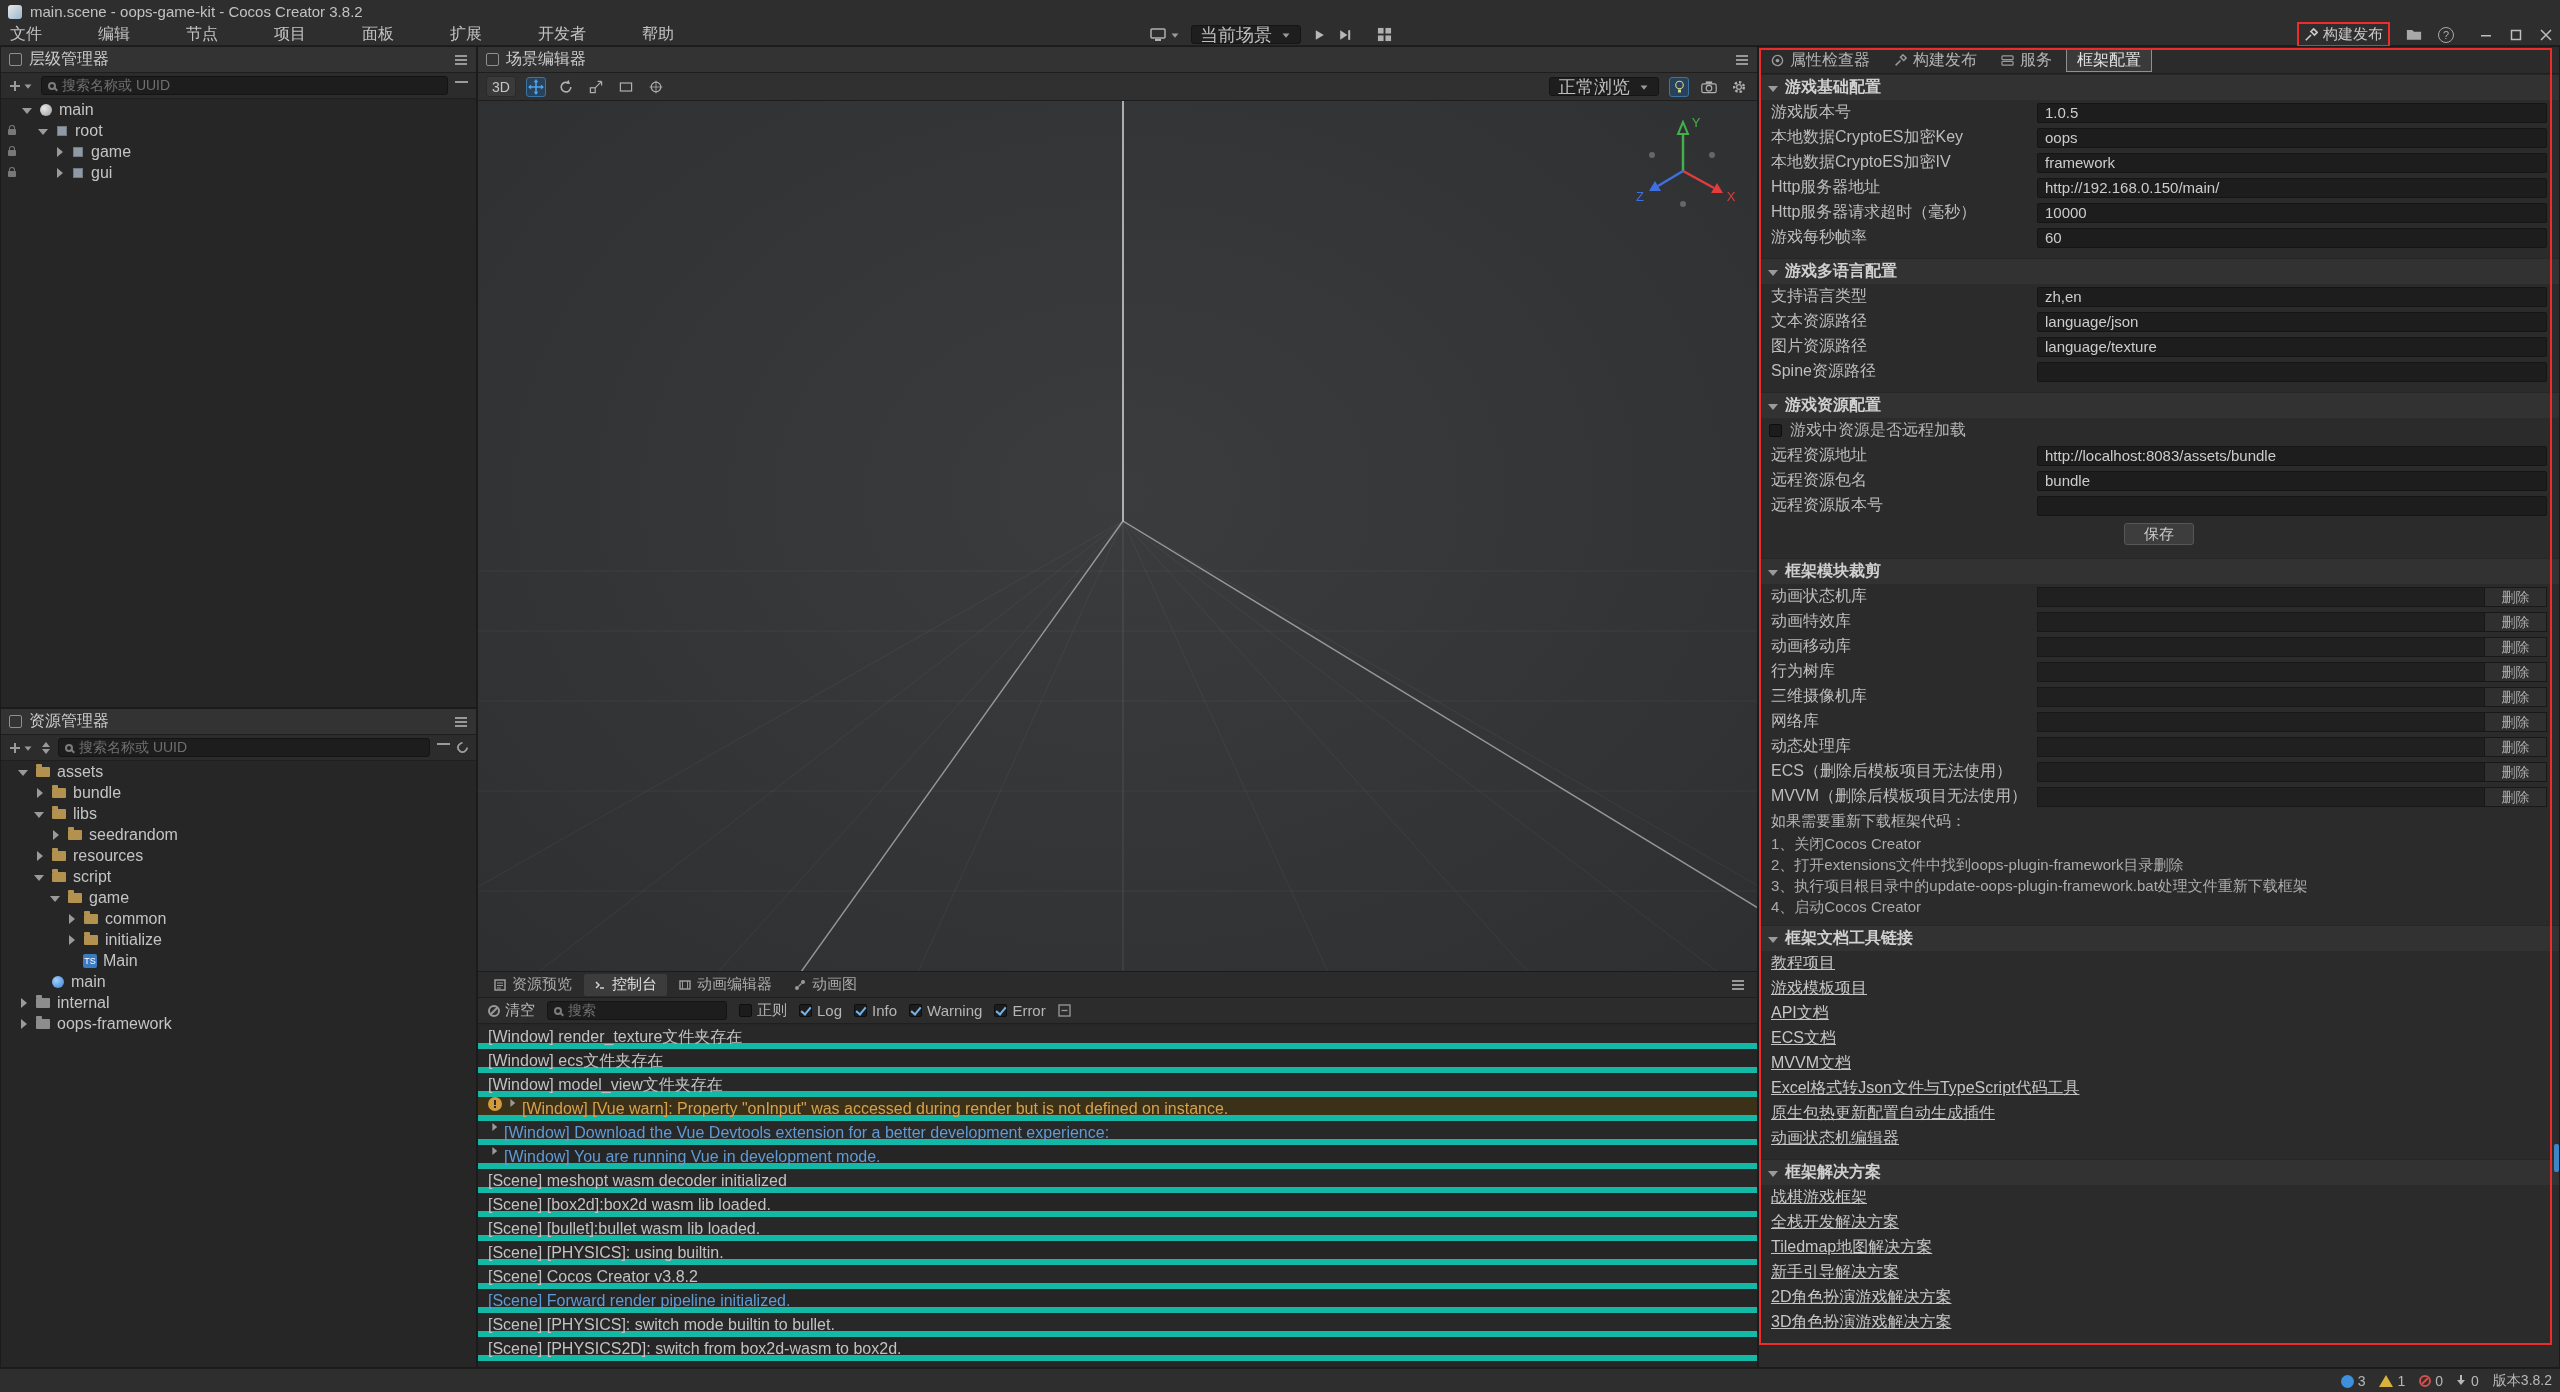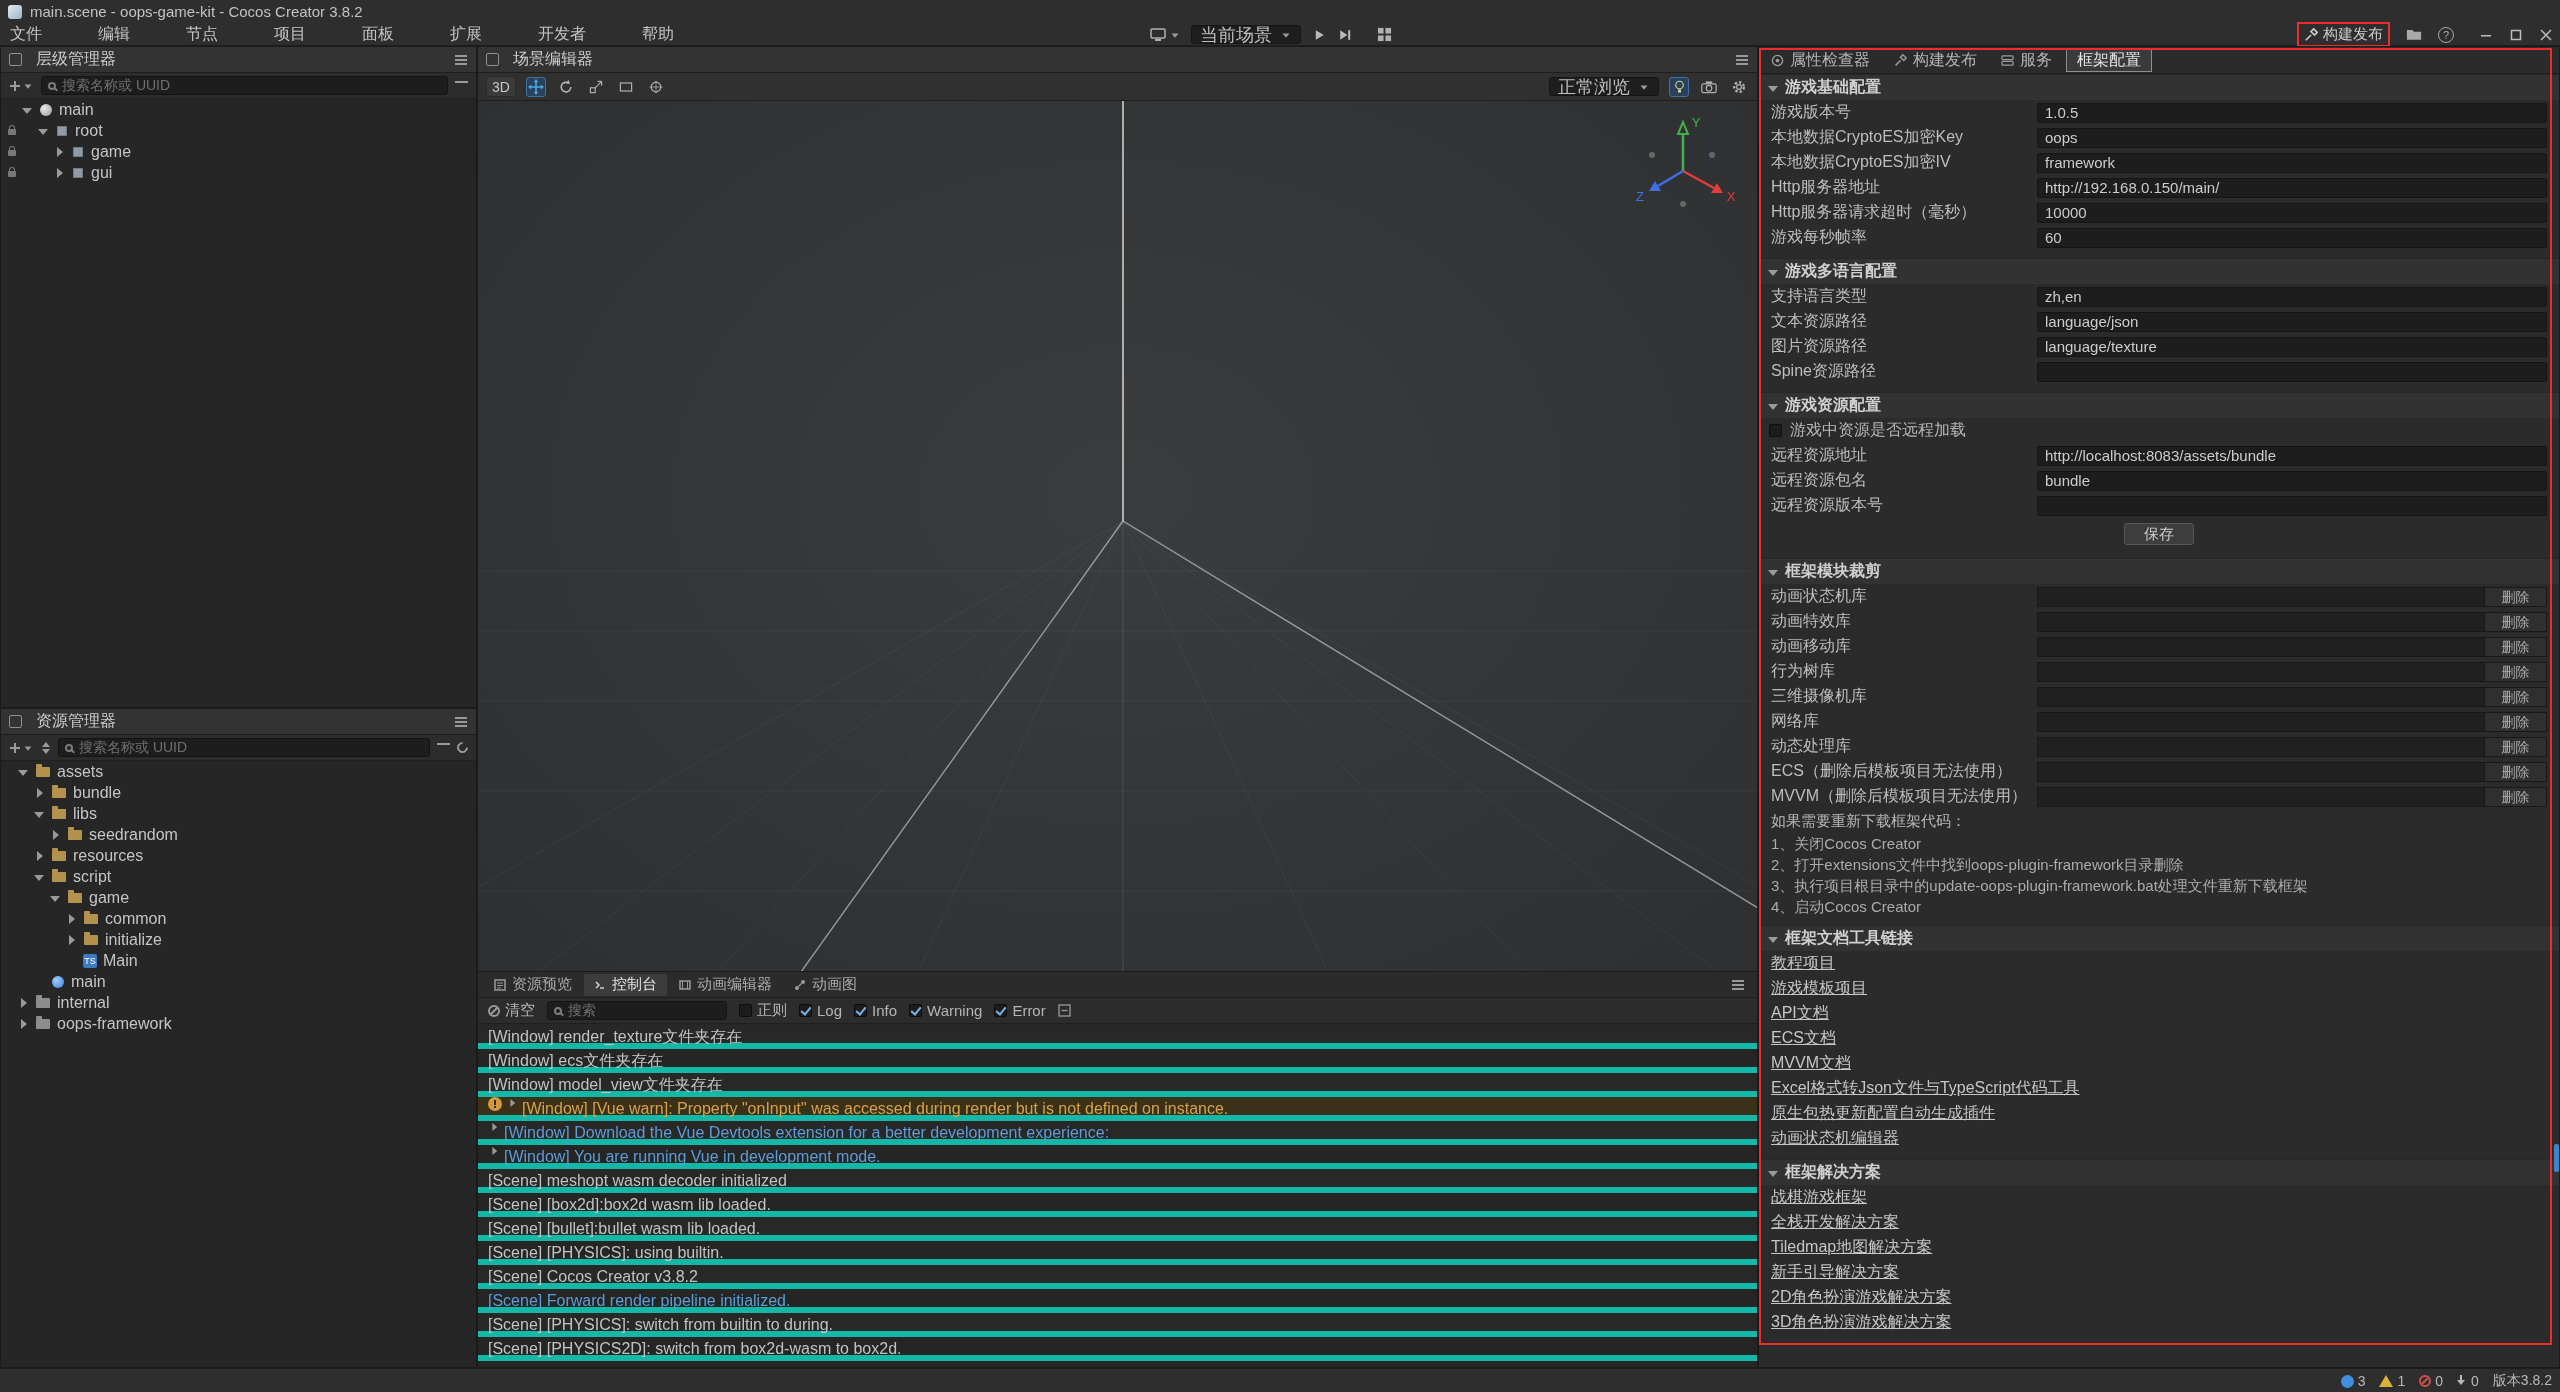--- a/index.html
+++ b/index.html
@@ -14,21 +14,21 @@
   .menus { display:flex; height:100%; align-items:center;gap:36px; }
   .menu-item { padding:0 10px; font-size:16px; color:#c3c3c3; height:100%; display:flex; align-items:center; cursor:default; }
   .mb-center { position:absolute; left:1150px; top:0; height:23px; display:flex; align-items:center; gap:10px; }
   .select-box { display:flex; align-items:center; gap:8px; height:19px; background:#1e1e1e; border:1px solid #151515; border-radius:3px; padding:0 8px; font-size:18px; color:#bdbdbd; min-width:110px; }
   .mb-right { position:absolute; right:8px; top:0; height:23px; display:flex; align-items:center; gap:16px; }
   .red-box { border:2px solid #ee2c2c; padding:1px 5px; display:flex; align-items:center; gap:5px; font-size:15px; color:#c8c8c8; }
   .win-controls { display:flex; gap:18px; align-items:center; margin-left:10px; }
 
   
   .panel { position:absolute; background:#262626; border:1px solid #1b1b1b; }
-  .panel-h { height:26px; background:#333333; border-bottom:1px solid #1e1e1e; display:flex; align-items:center; padding:0 8px; gap:14px; }
+  .panel-h { height:26px; background:#333333; border-bottom:1px solid #1e1e1e; display:flex; align-items:center; padding:0 8px; gap:7px; }
   .panel-h .ph-title { font-size:16px; color:#cccccc; }
   .ph-spacer { flex:1; }
   .sq-icon { width:13px; height:13px; border:1px solid #8f8f8f; border-radius:2px; }
   .i-burger { position:relative; width:14px; height:12px; }
   .i-burger::before { content:""; position:absolute; left:1px; top:1px; width:12px; height:2px; background:#999; box-shadow:0 4px 0 #999, 0 8px 0 #999; }
   .toolrow { height:26px; display:flex; align-items:center; gap:7px; padding:0 8px; border-bottom:1px solid #1f1f1f; background:#2c2c2c; }
   .srch { flex:1; height:19px; background:#1d1d1d; border:1px solid #141414; border-radius:3px; display:flex; align-items:center; gap:6px; padding:0 6px; color:#6f6f6f; font-size:14px; }
   .i-mag { width:8px; height:8px; border:2px solid #7c7c7c; border-radius:50%; position:relative; flex:none; }
   .i-mag::after { content:""; position:absolute; width:5px; height:2px; background:#7c7c7c; transform:rotate(45deg); right:-4px; bottom:-2px; }
   .i-plus { position:relative; width:12px; height:12px; }
@@ -562,21 +562,21 @@
       <div class="crow">
           <span class="ctext">[Scene] [PHYSICS]: using builtin.</span>
         </div>
       <div class="crow">
           <span class="ctext">[Scene] Cocos Creator v3.8.2</span>
         </div>
       <div class="crow info">
           <span class="ctext">[Scene] Forward render pipeline initialized.</span>
         </div>
       <div class="crow">
-          <span class="ctext">[Scene] [PHYSICS]: switch from builtin to during.</span>
+          <span class="ctext">[Scene] [PHYSICS]: switch mode builtin to bullet.</span>
         </div>
       <div class="crow">
           <span class="ctext">[Scene] [PHYSICS2D]: switch from box2d-wasm to box2d.</span>
         </div>
     </div>
   </div>
 
   <div class="panel inspector">
     <div class="itabs">
       <span class="itab">

